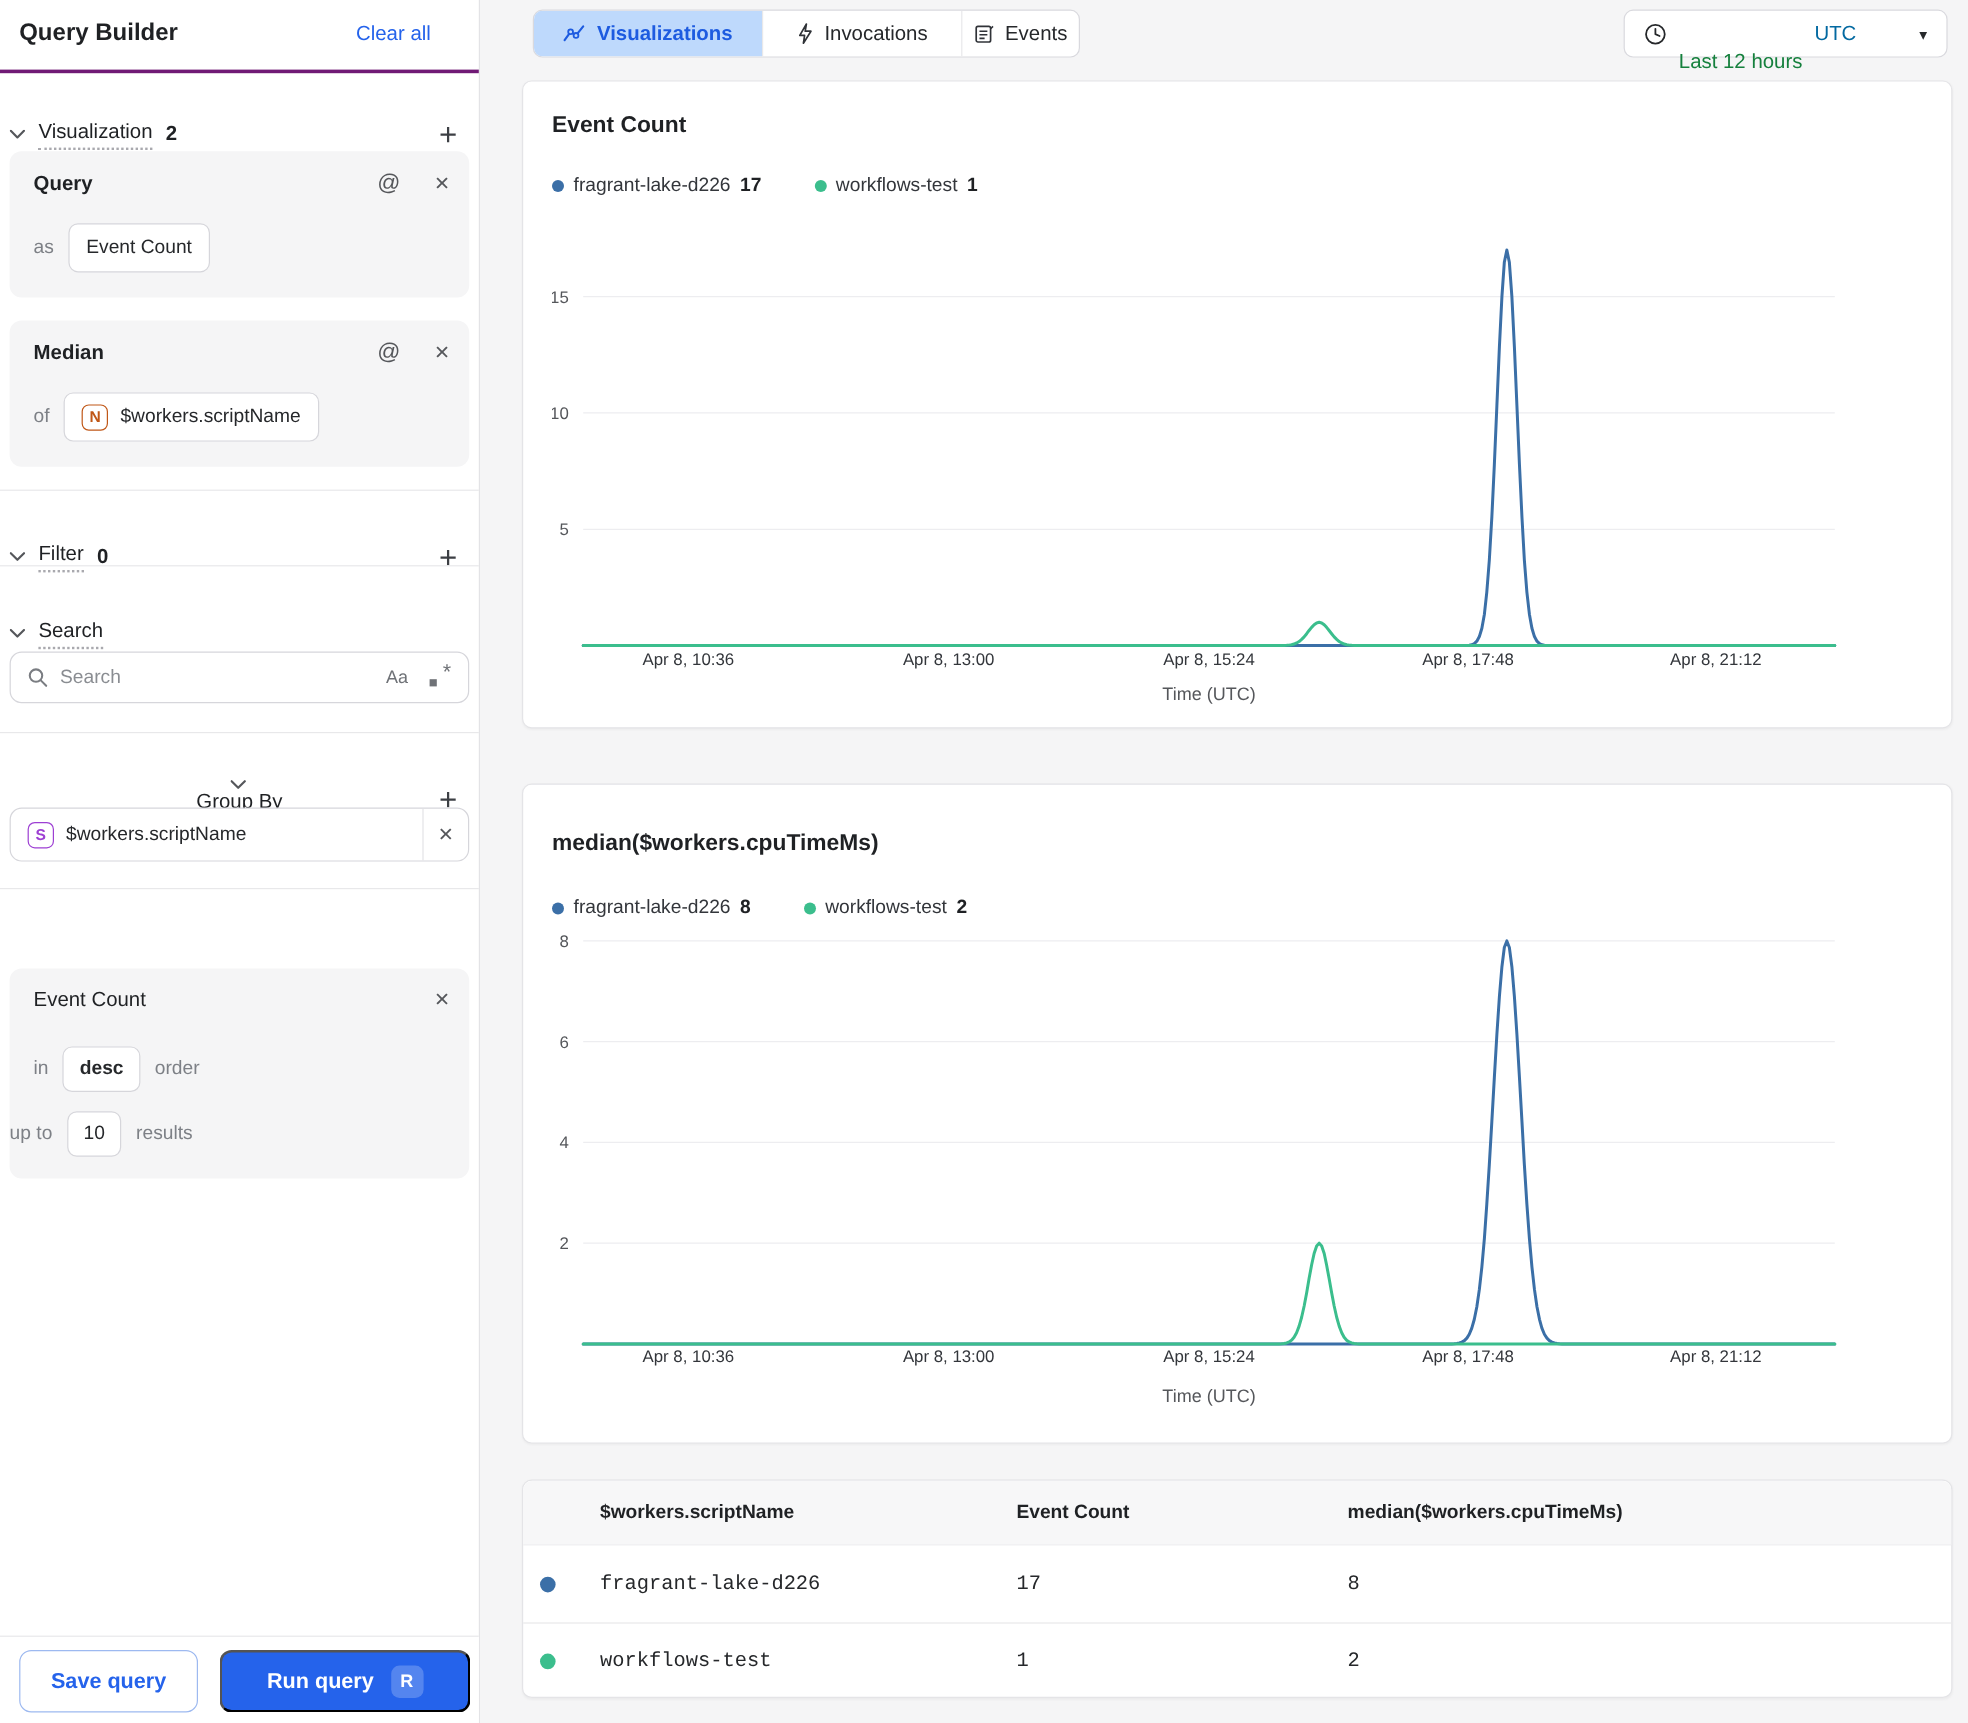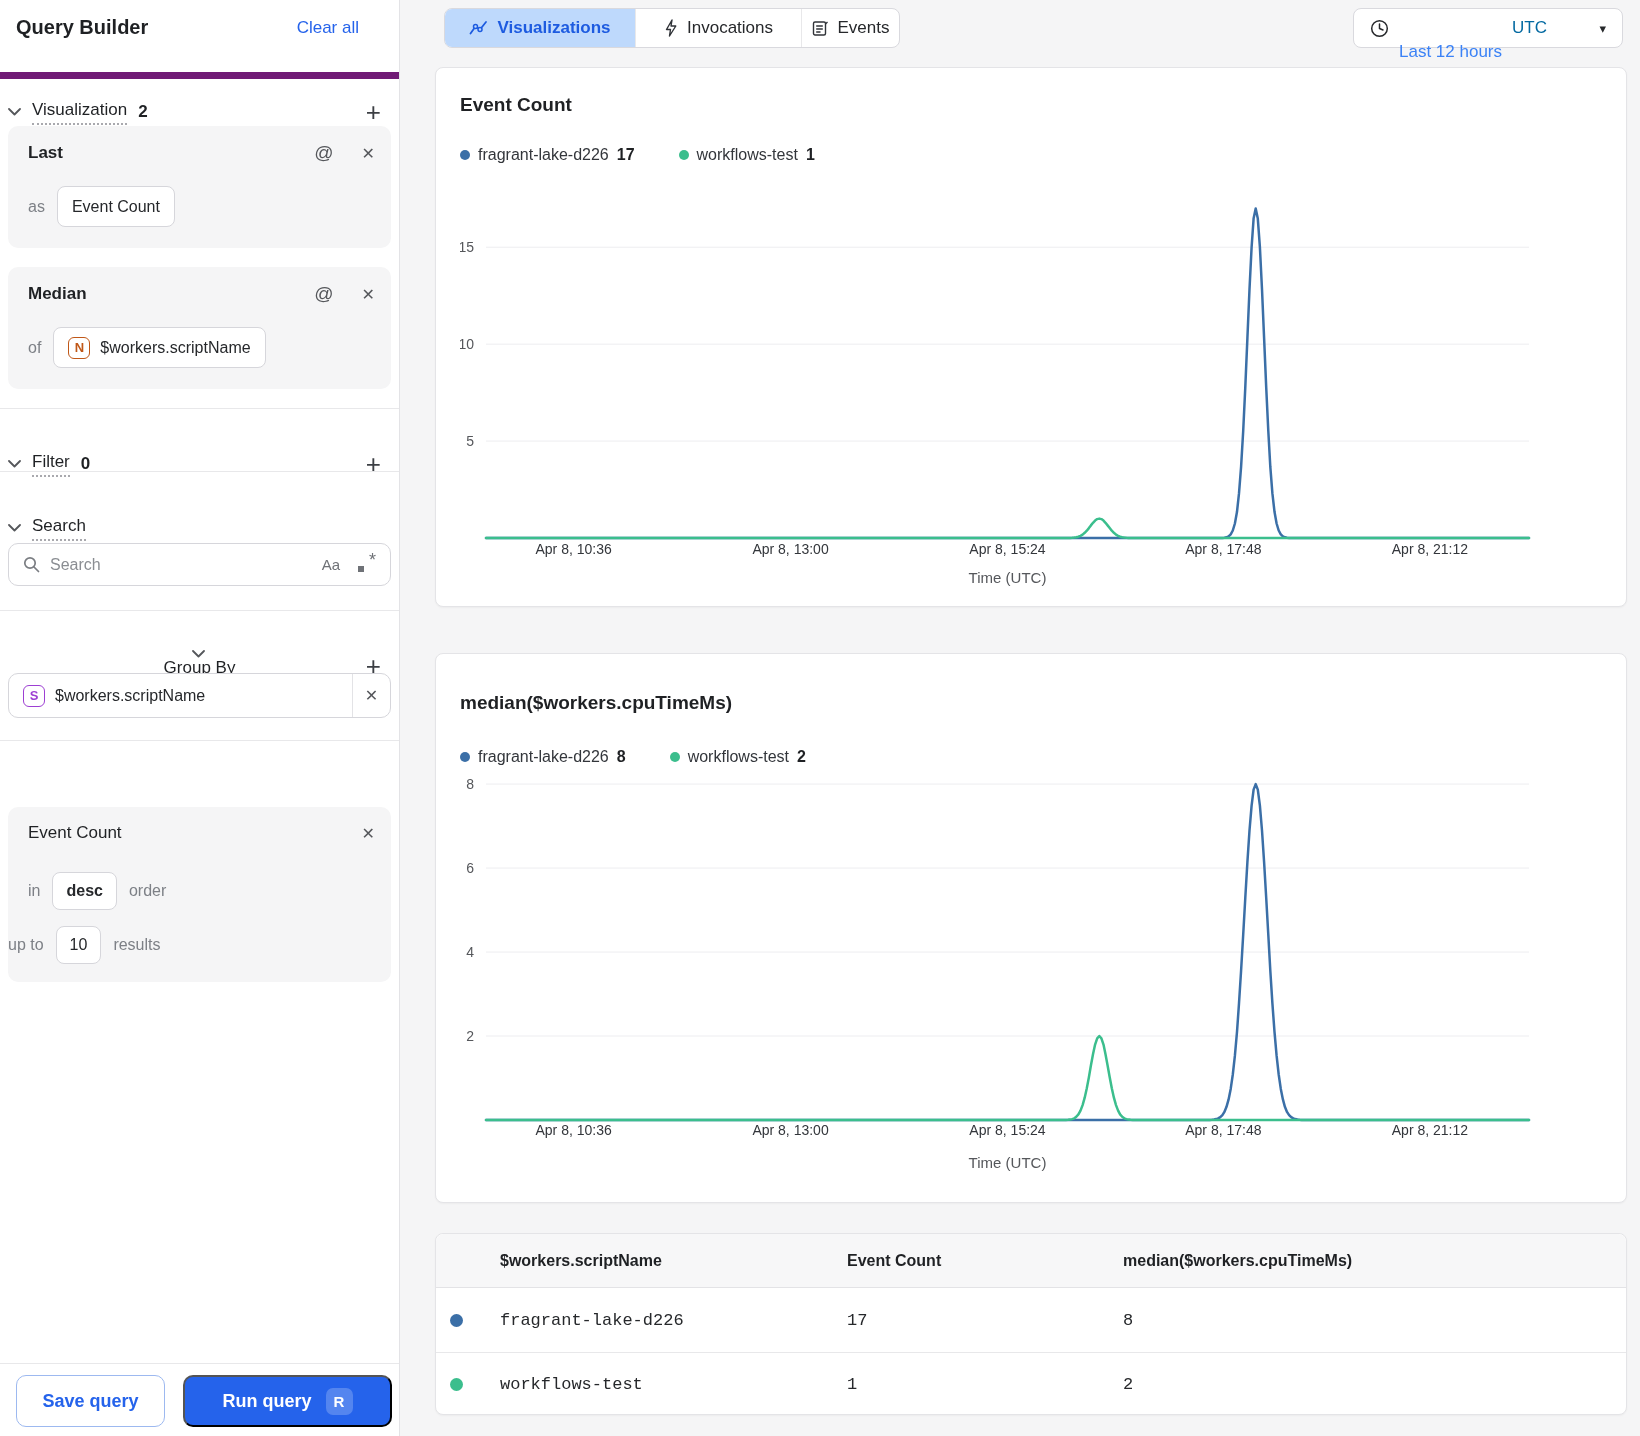--- a/index.html
+++ b/index.html
@@ -2,21 +2,21 @@
 <html><head>
 <meta charset="utf-8">
 <style>
   * { margin:0; padding:0; box-sizing:border-box; }
   html,body { width:1640px; height:1436px; overflow:hidden; }
   body { font-family:"Liberation Sans", sans-serif; color:#26282b; background:#f5f5f6; }
   #app { position:relative; width:1640px; height:1436px; }
 
   
   aside { position:absolute; left:0; top:0; width:400px; height:1436px; background:#fff; border-right:1px solid #e3e3e6; }
-  .sb-header { position:absolute; top:0; left:0; right:0; height:79px; border-bottom:7px solid #701a75; }
+  .sb-header { position:absolute; top:0; left:0; right:0; height:61px; border-bottom:3px solid #701a75; }
   .sb-title { position:absolute; left:16px; top:16px; font-size:20px; font-weight:700; color:#1f2124; }
   .clear-all { position:absolute; right:40px; top:18px; font-size:17px; color:#2563eb; cursor:pointer; }
   .hr { position:absolute; left:0; right:0; height:1px; background:#e8e8ea; }
   .sec-row { position:absolute; left:0; right:0; height:32px; display:flex; align-items:center;margin-top:20px; }
   .chev { margin:0 11px 0 8px; flex:none; }
   .sec-label { font-size:17px; color:#1f2124; border-bottom:2px dotted #a9a9ae; padding-bottom:3px; }
   .sec-count { font-weight:700; font-size:17px; margin-left:11px; color:#1f2124; }
   .plus { position:absolute; right:18px; top:50%; transform:translateY(-50%); font-size:26px; font-weight:300; color:#3c3f44; line-height:1; cursor:pointer; }
   .gcard { position:absolute; left:8px; right:8px; background:#f5f5f6; border-radius:10px; }
   .gcard-head { position:absolute; left:20px; right:16px; top:16px; display:flex; align-items:center; }
@@ -44,21 +44,21 @@
   .btn-run { position:absolute; left:183px; top:11px; width:209px; height:52px; border-radius:10px; background:#2563eb; color:#fff; font-size:18px; font-weight:600; display:flex; align-items:center; justify-content:center; gap:14px; cursor:pointer; }
   .kbd-r { width:27px; height:27px; border-radius:7px; background:rgba(255,255,255,.22); display:inline-flex; align-items:center; justify-content:center; font-size:15px; font-weight:600; }
 
   
   main { position:absolute; left:401px; top:0; right:0; bottom:0; background:#f5f5f6; }
   .tabs { position:absolute; left:43px; top:8px; width:456px; height:40px; background:#fff; border:1px solid #d9d9de; border-radius:8px; display:flex; overflow:hidden; }
   .tab { display:flex; align-items:center; justify-content:center; gap:9px; font-size:17px; color:#26282b; cursor:pointer; }
   .tab + .tab { border-left:1px solid #e8e8ea; }
   .tab.active { background:#bed9fc; color:#1d5be0; font-weight:600; }
   .timepicker { position:absolute; left:952px; top:8px; width:270px; height:40px; background:#fff; border:1px solid #d9d9de; border-radius:8px; display:flex; align-items:center; padding:0 16px; gap:10px; cursor:pointer; }
-  .tp-label { font-size:17px; color:#3b82f6;margin-top:48px; }
+  .tp-label { font-size:17px; color:#15803d;margin-top:48px; }
   .tp-tz { font-size:17px; color:#0369a1; }
   .tp-caret { margin-left:auto; font-size:13px; color:#26282b; }
   .card { position:absolute; left:34px; width:1192px; background:#fff; border:1px solid #e4e4e7; border-radius:8px; box-shadow:0 1px 2px rgba(26,26,26,.04); }
   .chart-title { position:absolute; left:24px; font-size:19px; font-weight:700; color:#1f2124; }
   .legend { position:absolute; left:24px; display:flex; gap:44px; align-items:center; }
   .litem { display:flex; align-items:center; gap:8px; font-size:16px; color:#33363b; cursor:pointer; }
   .dot { width:10px; height:10px; border-radius:50%; display:inline-block; flex:none; }
   .litem b { color:#1f2124; }
   .chart-svg { position:absolute; left:24px; width:1144px; }
   svg text.ytick { font:14px "Liberation Sans",sans-serif; fill:#55575b; }
@@ -90,21 +90,21 @@
       <svg class="chev" width="13" height="8" viewBox="0 0 13 8">
           <polyline points="1,1 6.5,6.5 12,1" fill="none" stroke="#55575b" stroke-width="1.8" stroke-linecap="round" stroke-linejoin="round"></polyline>
         </svg>
       <span class="sec-label">Visualization</span>
       <span class="sec-count">2</span>
       <span class="plus">+</span>
     </div>
 
     <div class="gcard" style="top:126px;height:122px;">
       <div class="gcard-head">
-        <span class="gcard-title">Last</span>
+        <span class="gcard-title">Query</span>
         <span class="aticon">@</span>
         <span class="xicon">✕</span>
       </div>
       <div style="position:absolute;left:20px;top:60px;display:flex;align-items:center;gap:12px;">
         <span class="dim">as</span>
         <span class="valbox">Event Count</span>
       </div>
     </div>
 
     <div class="gcard" style="top:267px;height:122px;text-align:center;">

